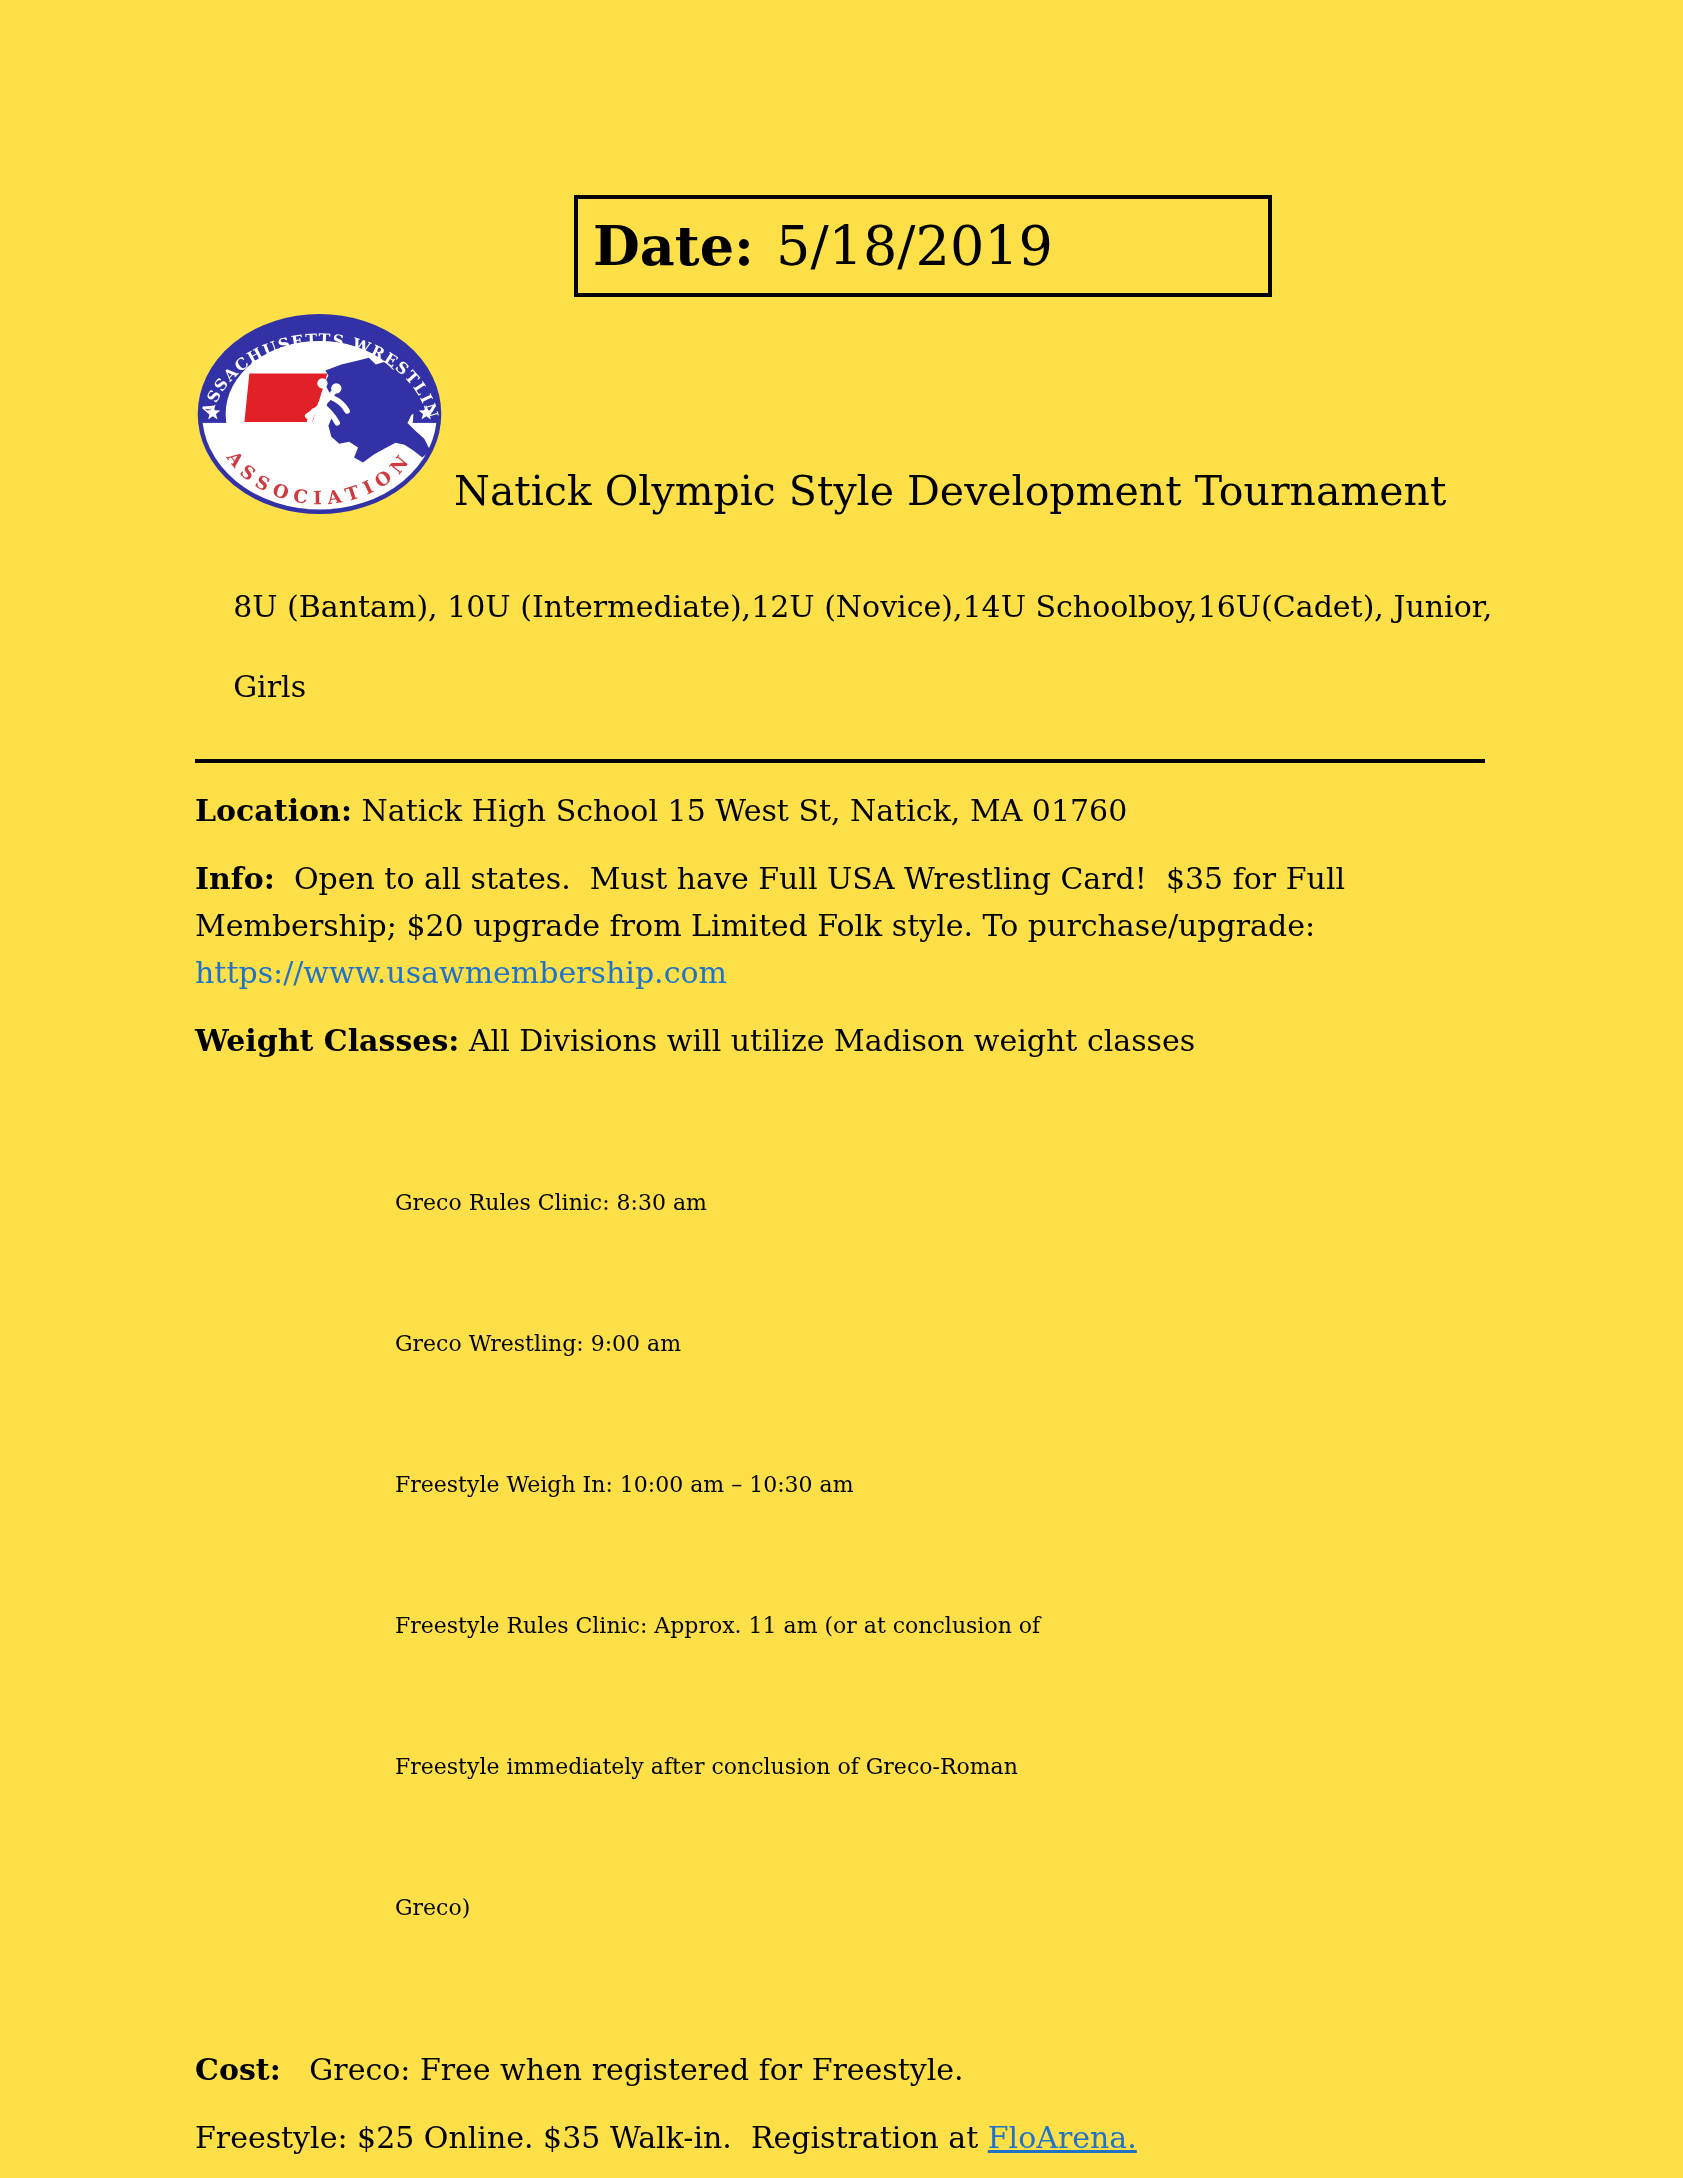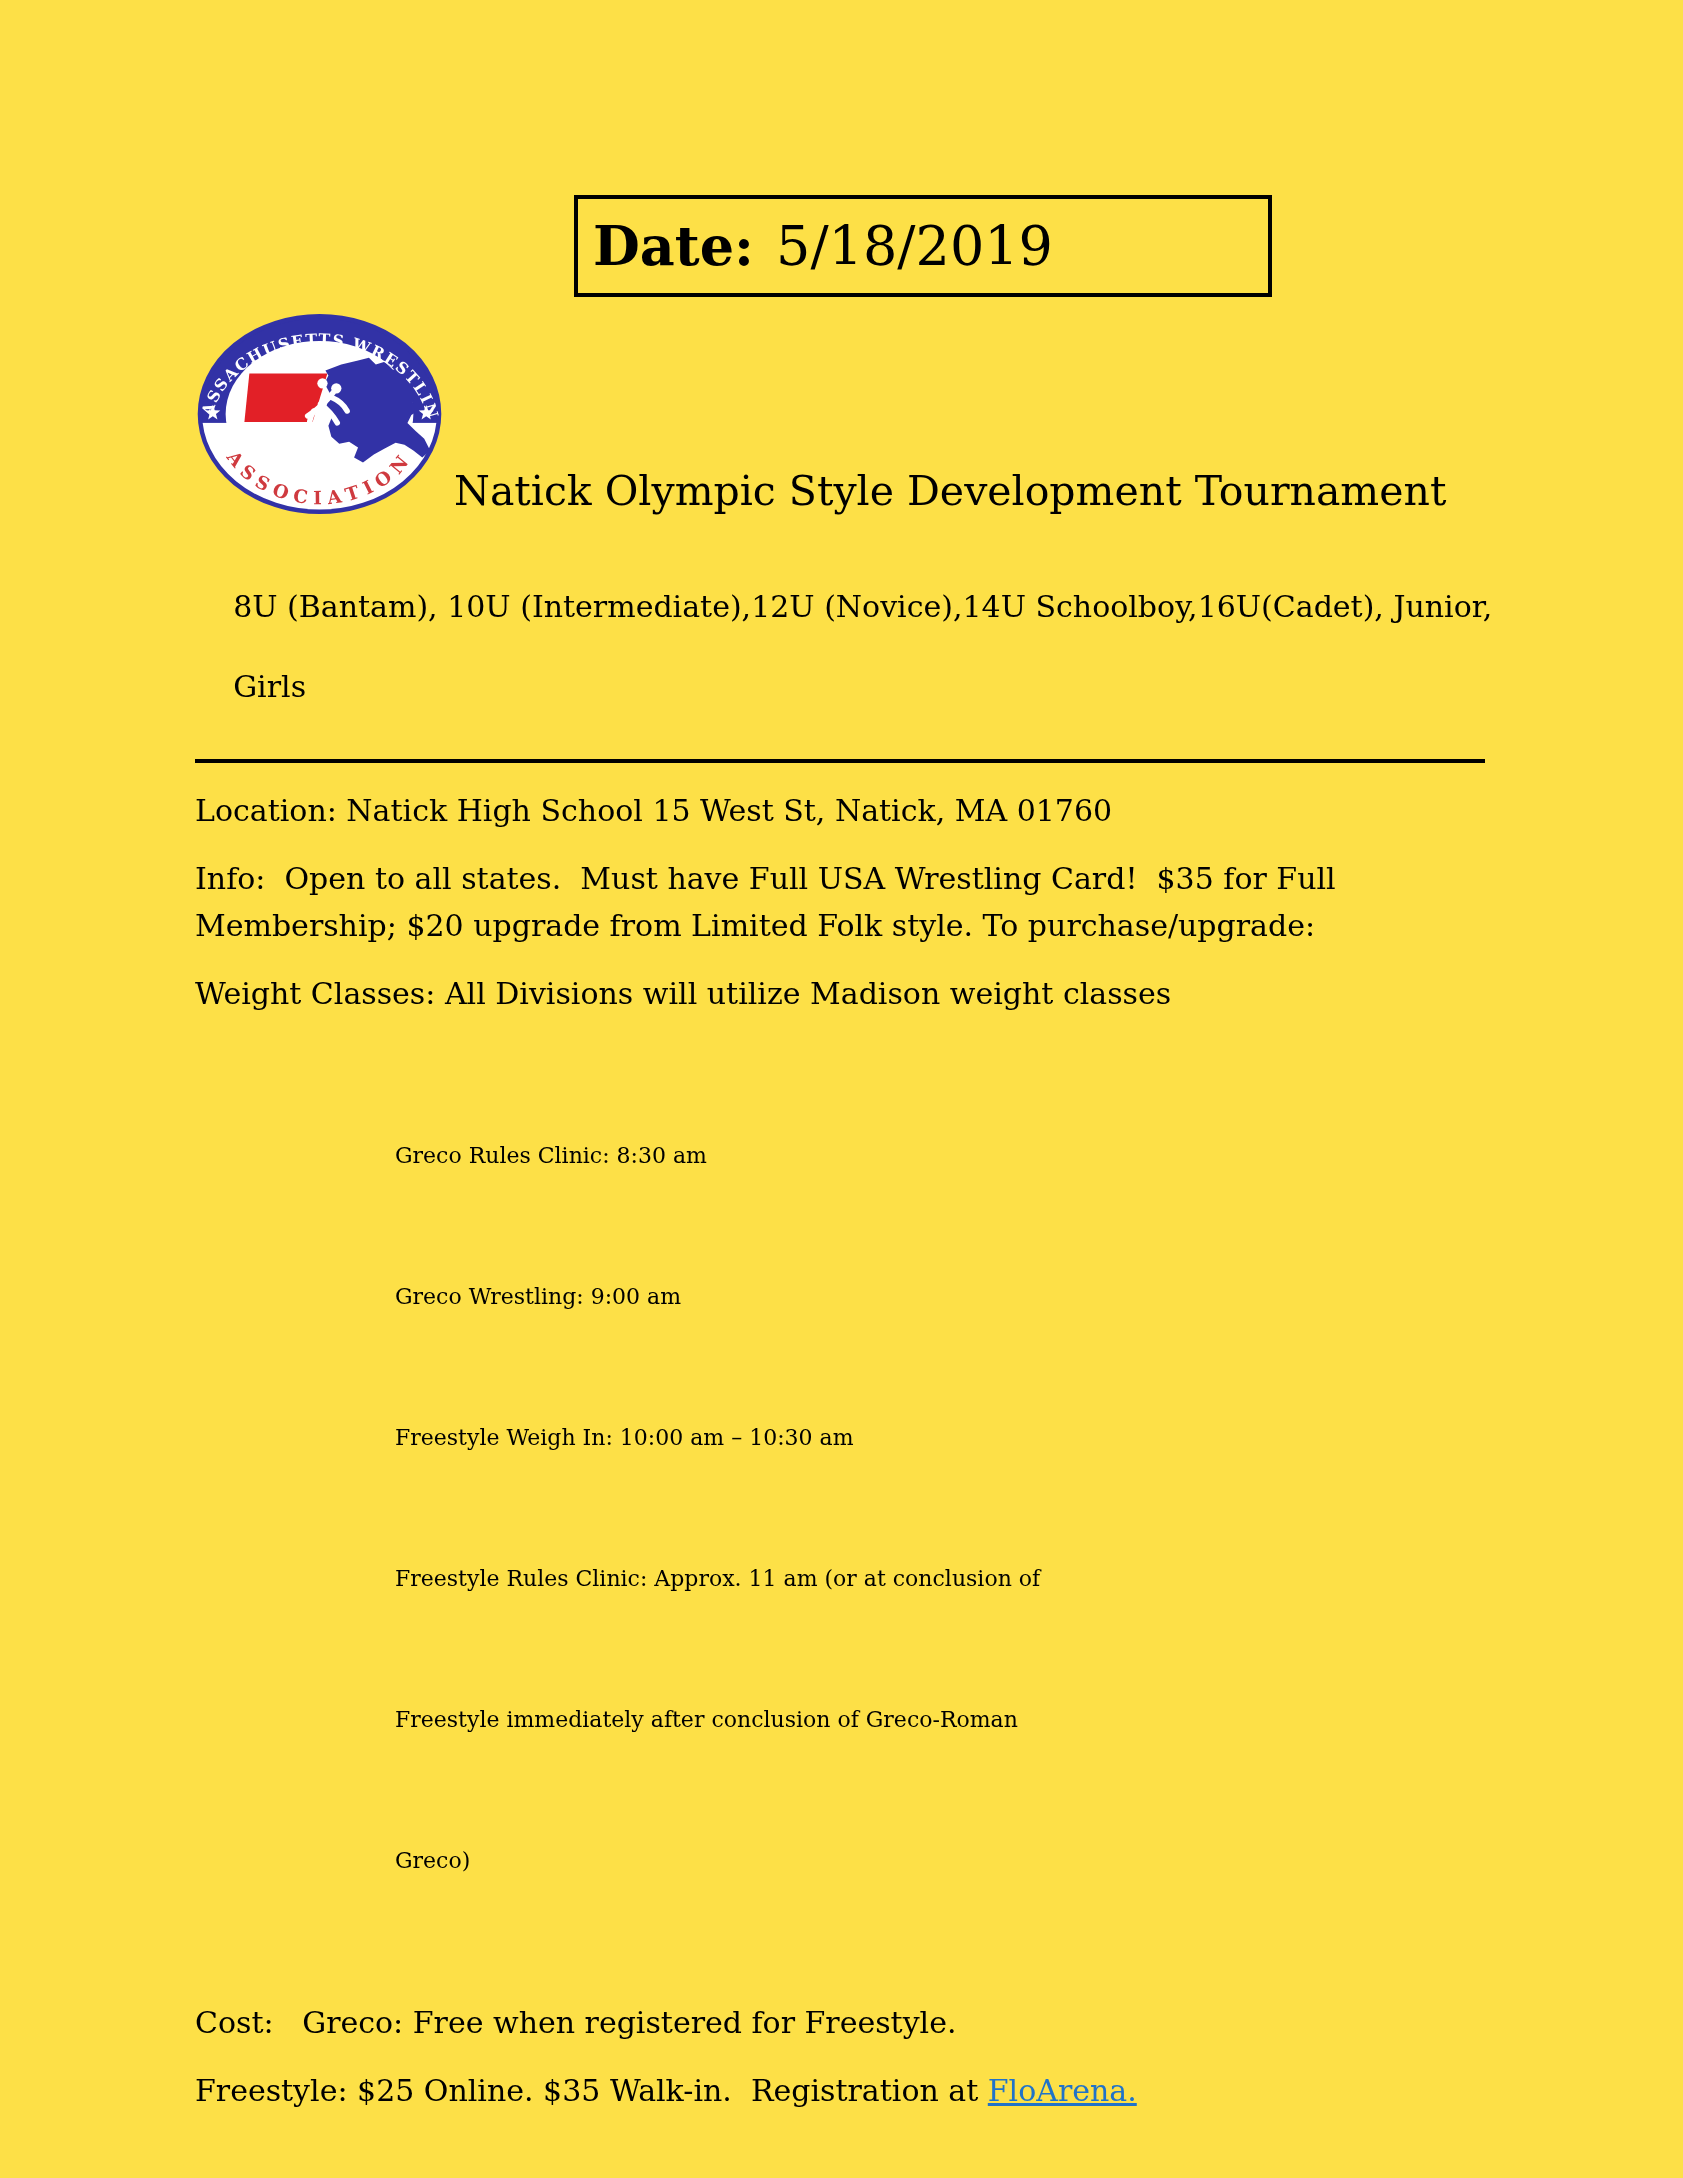--- a/index.html
+++ b/index.html
@@ -18,21 +18,21 @@
   .date-value { margin-left:22px;text-align:right; }
   .header-row { display:flex; align-items:flex-end; margin-top:15px; }
   .logo { width:249px; height:204px; flex:none; }
   .title { font-size:41px; font-weight:normal; margin:0 0 2px 10px; line-height:1.1; }
   .subtitle { margin-top:31px; font-size:30px; line-height:40px; white-space:pre; }
   .divider { border-top:4px solid #000; margin-top:12px; }
   .doc { margin-top:24px; }
   .doc p { font-size:30px; line-height:47px; margin:0 0 21px; white-space:pre; }
   .schedule-items { font-size:22px; line-height:47px; margin:0 0 21px 200px; white-space:pre; }
   .indent-1 { margin-left:103px; }
-  b { font-weight:normal; }
+  b { font-weight:bold; }
   a.link { color:#2173c8; text-decoration:none; cursor:pointer; }
   a.link.underlined { text-decoration:underline; }
 </style>
 </head>
 <body>
 
 <div class="page">
 
   <div class="date-box">
     <b>Date:</b>
@@ -81,21 +81,21 @@
   <div class="subtitle">
     <span>8U (Bantam), 10U (Intermediate),12U (Novice),14U Schoolboy,16U(Cadet), Junior,</span><br>
     <span>Girls</span>
   </div>
   <div class="divider"></div>
 
   <div class="doc">
 
     <p><b>Location:</b><span> Natick High School 15 West St, Natick, MA 01760</span></p>
 
-    <p><b>Info:</b><span>  Open to all states.  Must have Full USA Wrestling Card!  $35 for Full</span><br><span>Membership; $20 upgrade from Limited Folk style. To purchase/upgrade:</span><br></p>
+    <p><b>Info:</b><span>  Open to all states.  Must have Full USA Wrestling Card!  $35 for Full</span><br><span>Membership; $20 upgrade from Limited Folk style. To purchase/upgrade:</span><br><a class="link" href="#">https://www.usawmembership.com</a></p>
 
     <p><b>Weight Classes:</b><span> All Divisions will utilize Madison weight classes</span></p>
 
 
     <div class="schedule-items">
       <div>Greco Rules Clinic: 8:30 am</div>
       <div>Greco Wrestling: 9:00 am</div>
       <div>Freestyle Weigh In: 10:00 am – 10:30 am</div>
       <div>Freestyle Rules Clinic: Approx. 11 am (or at conclusion of</div>
       <div>Freestyle immediately after conclusion of Greco-Roman</div>

